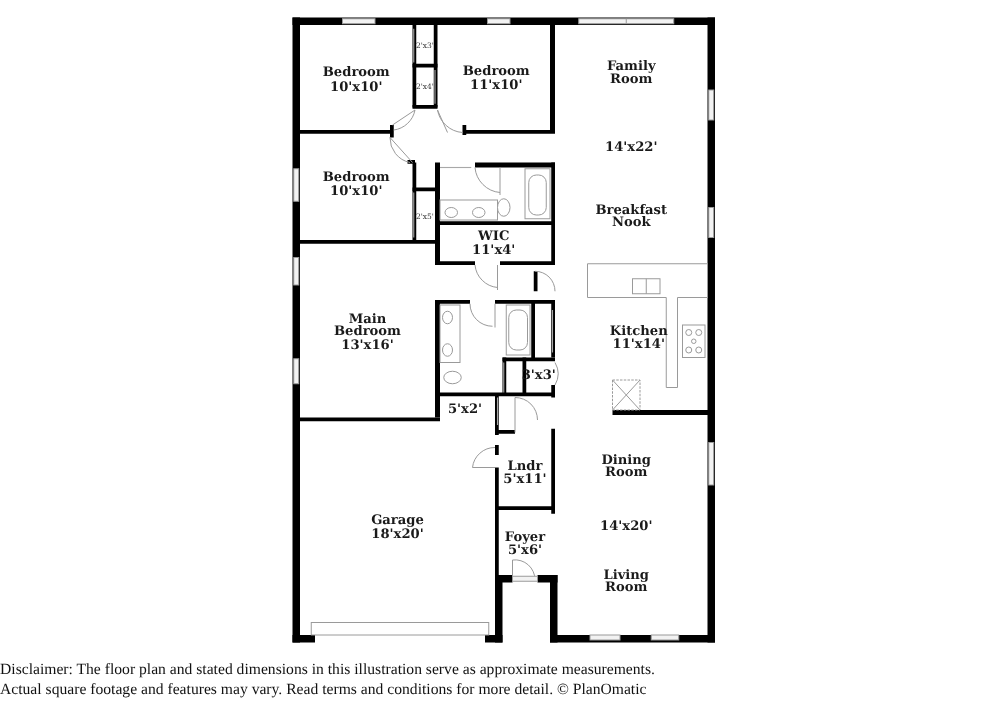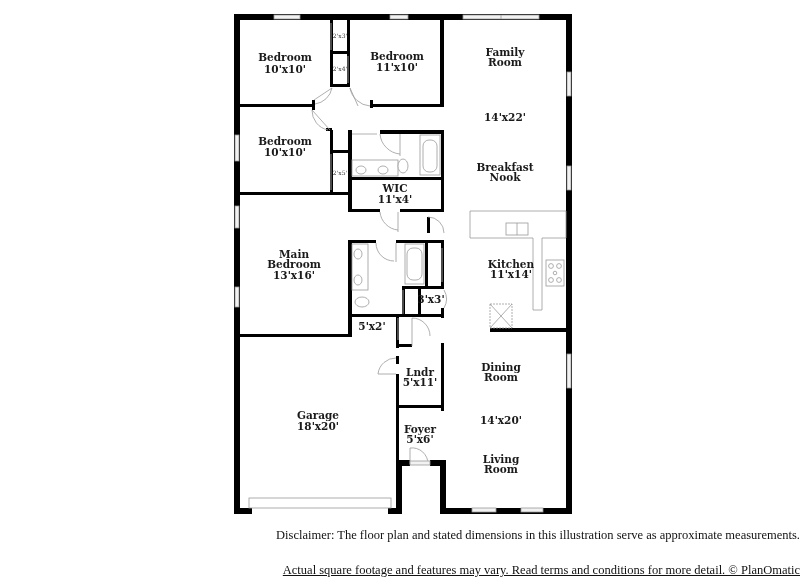--- a/index.html
+++ b/index.html
@@ -5,23 +5,23 @@
     html, body { margin: 0; padding: 0; background: #ffffff; }
     body { width: 800px; height: 582px; position: relative; overflow: hidden; font-family: "DejaVu Serif", "Liberation Serif", serif; }
     #plan { position: absolute; left: 0; top: 0; width: 800px; height: 582px; }
     .wall { fill: #000; }
     .win { fill: #f2f2f2; stroke: #9a9a9a; stroke-width: 0.8; }
     .thin { fill: none; stroke: #a8a8a8; stroke-width: 0.9; }
     .door { fill: none; stroke: #9a9a9a; stroke-width: 0.8; }
     .fixture { fill: #fff; stroke: #9a9a9a; stroke-width: 0.8; }
     .lbl { font-family: "DejaVu Serif", "Liberation Serif", serif; font-weight: bold; font-size: 10.5px; fill: #1a1a1a; text-anchor: middle; }
     .lbl-sm { font-family: "DejaVu Serif", "Liberation Serif", serif; font-size: 6px; fill: #333; text-anchor: middle; }
-    .disclaimer { position: absolute; left: 0; width: 800px; text-align: right; font-family: "Liberation Serif", "DejaVu Serif", serif; font-size: 12.5px; color: #111; line-height: 16px; }
+    .disclaimer { position: absolute; left: 0; width: 800px; text-align: left; font-family: "Liberation Serif", "DejaVu Serif", serif; font-size: 12.5px; color: #111; line-height: 16px; }
     .d1 { top: 527px; }
-    .d2 { top: 562px; text-decoration: underline; }
+    .d2 { top: 543px; }
   </style>
 </head>
 <body>
 
 <svg id="plan" viewBox="0 0 800 582" xmlns="http://www.w3.org/2000/svg">
 
   <g>
 
     <rect class="wall" x="234" y="14" width="338" height="6"></rect>
 

